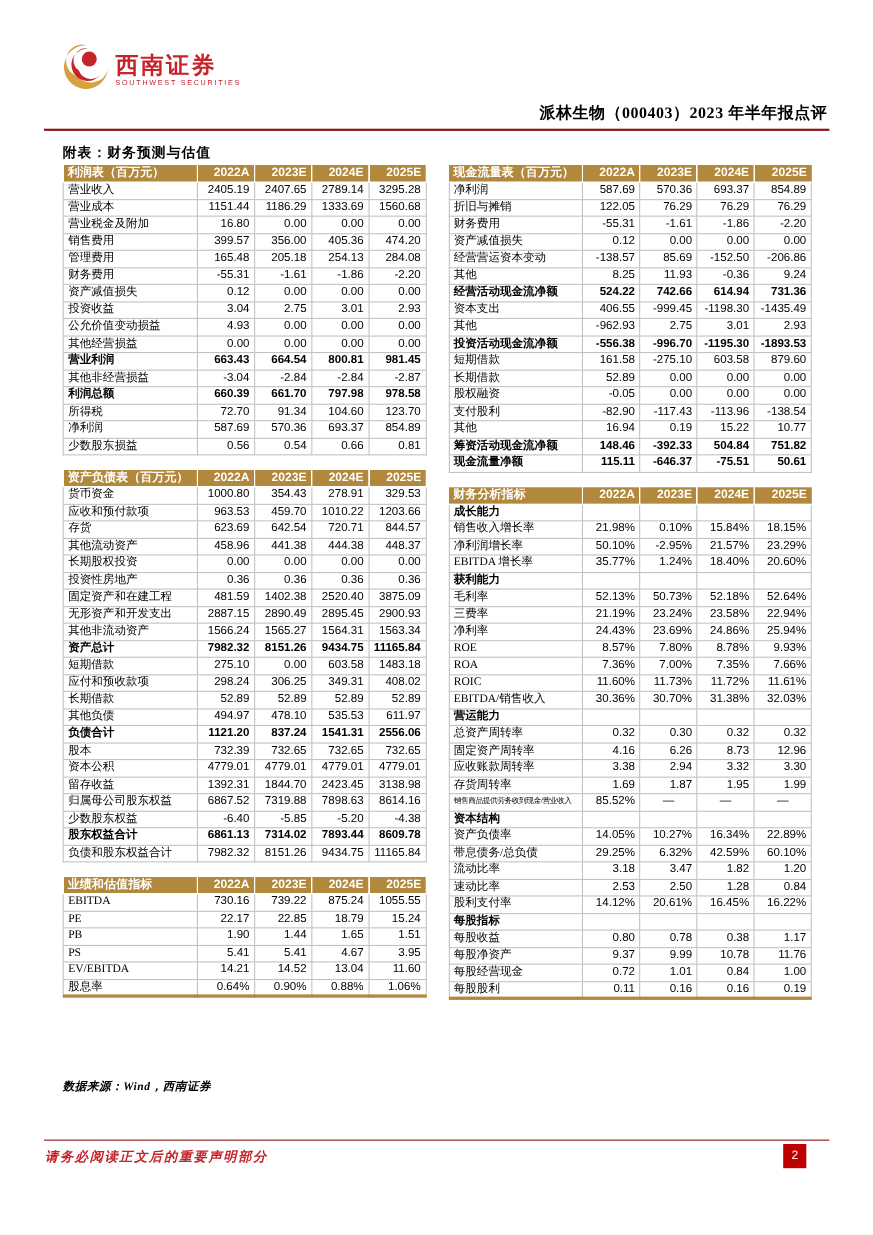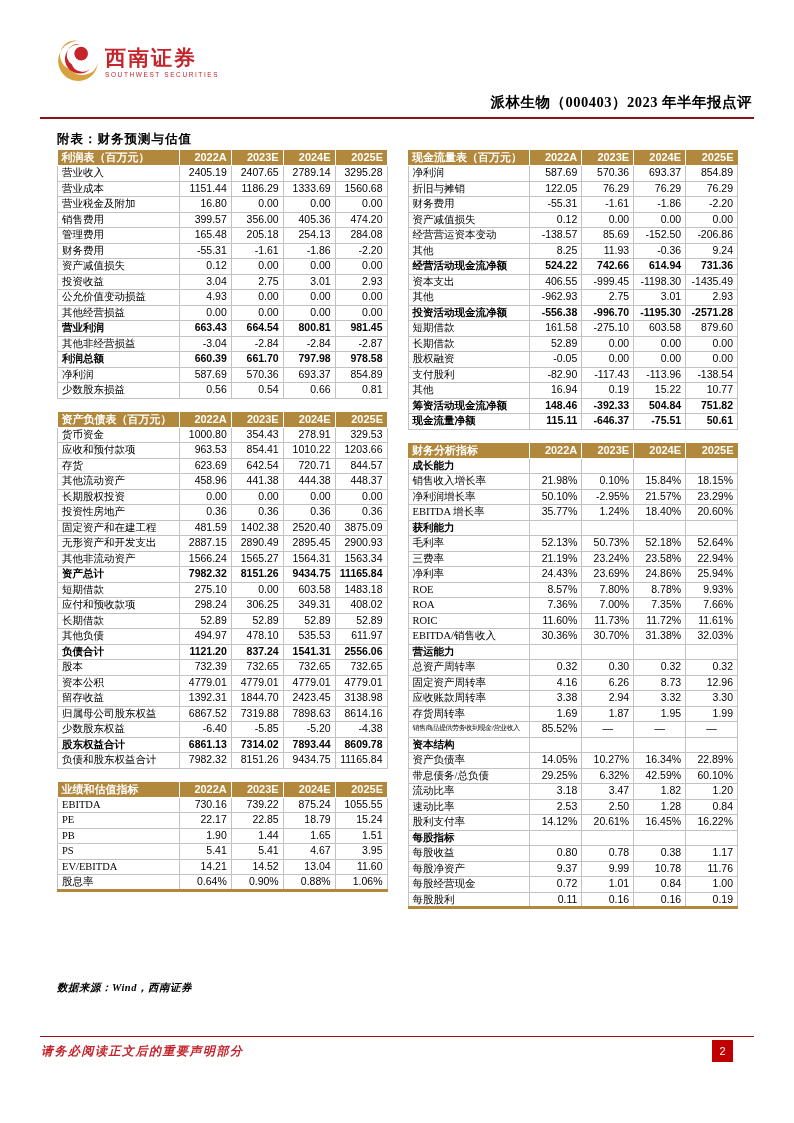--- a/index.html
+++ b/index.html
@@ -181,20 +181,27 @@
               <td class="val">-2.87</td>
             </tr>
             <tr class="boldrow">
               <td class="lab">利润总额</td>
               <td class="val">660.39</td>
               <td class="val">661.70</td>
               <td class="val">797.98</td>
               <td class="val">978.58</td>
             </tr>
             <tr>
+              <td class="lab">所得税</td>
+              <td class="val">72.70</td>
+              <td class="val">91.34</td>
+              <td class="val">104.60</td>
+              <td class="val">123.70</td>
+            </tr>
+            <tr>
               <td class="lab">净利润</td>
               <td class="val">587.69</td>
               <td class="val">570.36</td>
               <td class="val">693.37</td>
               <td class="val">854.89</td>
             </tr>
             <tr>
               <td class="lab">少数股东损益</td>
               <td class="val">0.56</td>
               <td class="val">0.54</td>
@@ -226,21 +233,21 @@
             <tr>
               <td class="lab">货币资金</td>
               <td class="val">1000.80</td>
               <td class="val">354.43</td>
               <td class="val">278.91</td>
               <td class="val">329.53</td>
             </tr>
             <tr>
               <td class="lab">应收和预付款项</td>
               <td class="val">963.53</td>
-              <td class="val">854.41</td>
+              <td class="val">459.70</td>
               <td class="val">1010.22</td>
               <td class="val">1203.66</td>
             </tr>
             <tr>
               <td class="lab">存货</td>
               <td class="val">623.69</td>
               <td class="val">642.54</td>
               <td class="val">720.71</td>
               <td class="val">844.57</td>
             </tr>
@@ -526,21 +533,21 @@
               <td class="val">-962.93</td>
               <td class="val">2.75</td>
               <td class="val">3.01</td>
               <td class="val">2.93</td>
             </tr>
             <tr class="boldrow">
               <td class="lab">投资活动现金流净额</td>
               <td class="val">-556.38</td>
               <td class="val">-996.70</td>
               <td class="val">-1195.30</td>
-              <td class="val">-2571.28</td>
+              <td class="val">-1893.53</td>
             </tr>
             <tr>
               <td class="lab">短期借款</td>
               <td class="val">161.58</td>
               <td class="val">-275.10</td>
               <td class="val">603.58</td>
               <td class="val">879.60</td>
             </tr>
             <tr>
               <td class="lab">长期借款</td>

